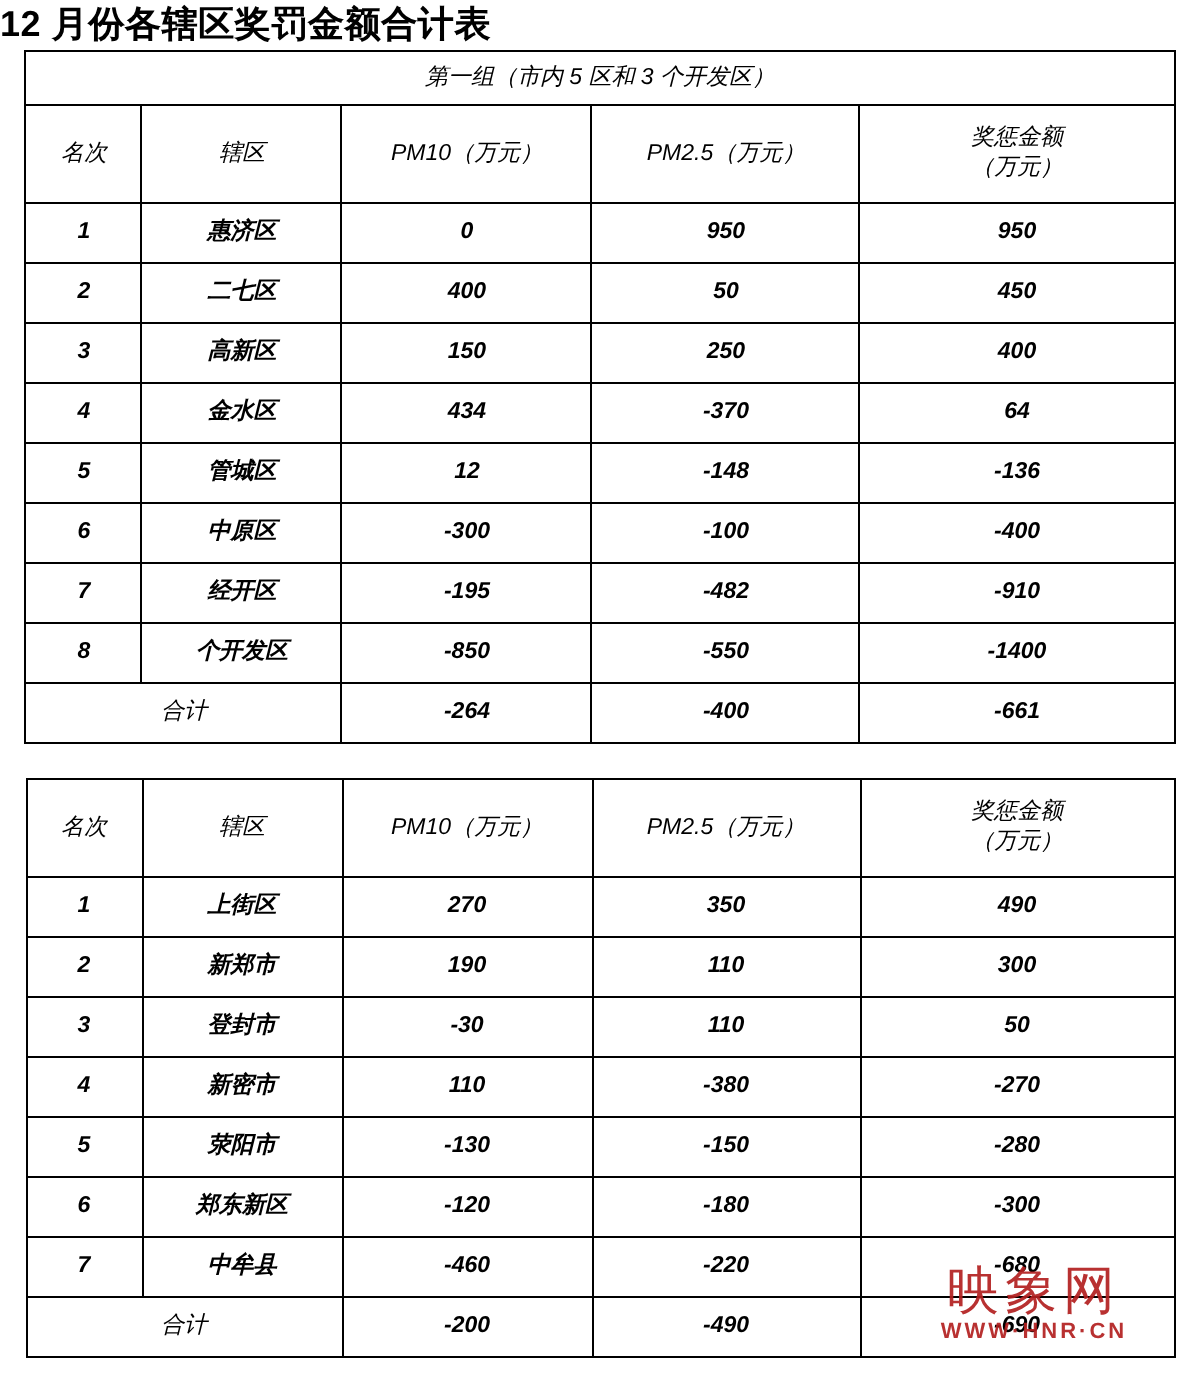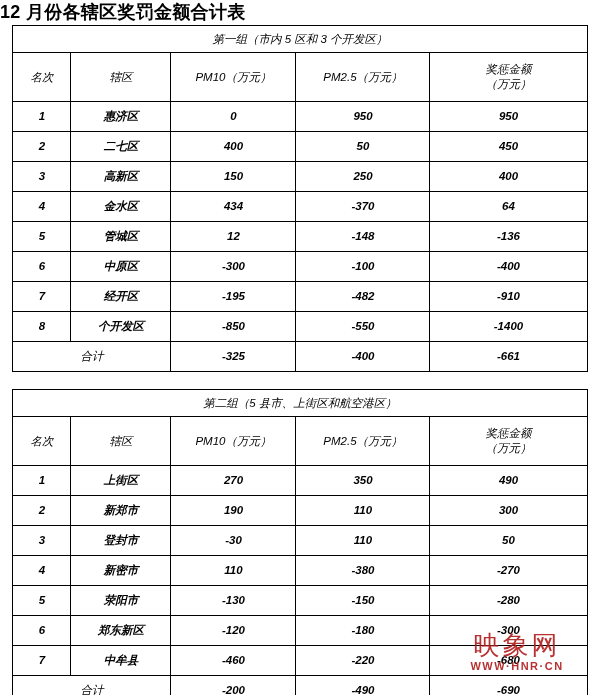--- a/index.html
+++ b/index.html
@@ -184,41 +184,38 @@
       <tr class="data-row">
         <td class="bold">8</td>
         <td class="bold">个开发区</td>
         <td class="bold">-850</td>
         <td class="bold">-550</td>
         <td class="bold">-1400</td>
       </tr>
 
       <tr class="data-row">
         <td colspan="2" class="rowspan-label">合计</td>
-        <td class="bold">-325</td>
+        <td class="bold">-264</td>
         <td class="bold">-400</td>
         <td class="bold">-661</td>
       </tr>
     </tbody>
   </table>
 
   <div class="spacer"></div>
 
   <table class="grid">
     <colgroup>
       <col class="w-rank">
         <col class="w-area">
         <col class="w-pm10">
         <col class="w-pm25">
         <col class="w-amt">
     </colgroup>
     <tbody>
-      <tr class="group-header">
-        <td colspan="5">第二组（5 县市、上街区和航空港区）</td>
-      </tr>
       <tr class="col-head">
         <td>名次</td>
         <td>辖区</td>
         <td>PM10（万元）</td>
         <td>PM2.5（万元）</td>
         <td class="two-line">
           <div>奖惩金额</div>
           <div>（万元）</div>
         </td>
       </tr>

